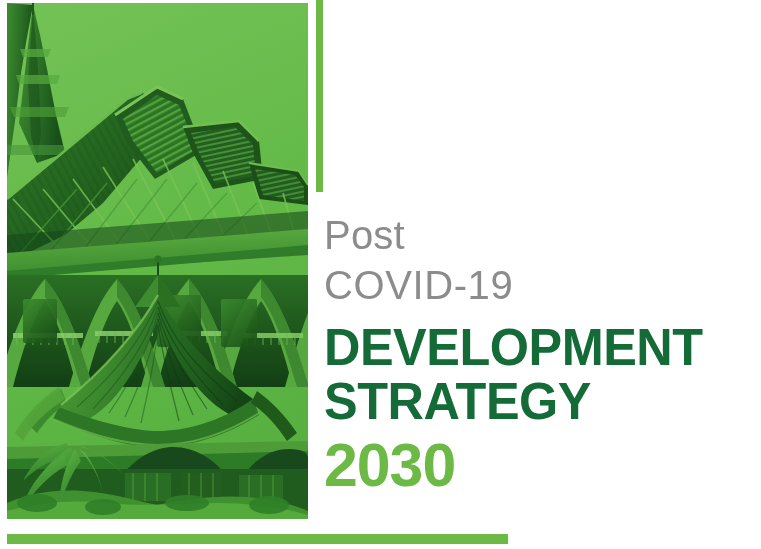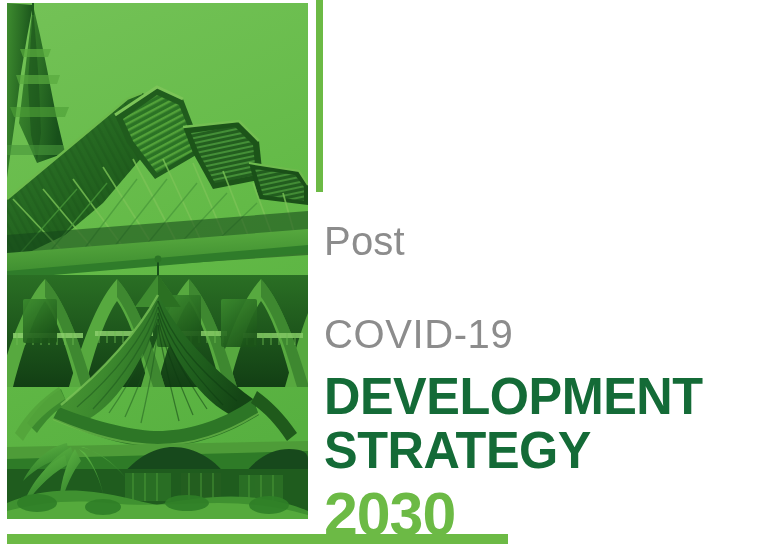--- a/index.html
+++ b/index.html
@@ -56,35 +56,34 @@
     top: 534px;
     width: 501px;
     height: 10px;
     background: #6cba45;
   }
 
   
   #title-block {
     position: absolute;
     left: 324px;
-    top: 216px;
+    top: 210px;
     width: 420px;
   }
 
   .kicker-line {
     color: #8c8c8c;
     font-size: 40px;
     font-weight: 400;
     line-height: 50px;
     letter-spacing: 0.2px;
     white-space: nowrap;
   }
   #kicker-covid {
     letter-spacing: 0.6px;
-    margin-top: 43px;
   }
 
   .headline-line {
     color: #146b37;
     font-weight: 700;
     font-size: 52px;
     line-height: 57px;
     letter-spacing: -0.5px;
     white-space: nowrap;
     transform: scaleX(0.97);

